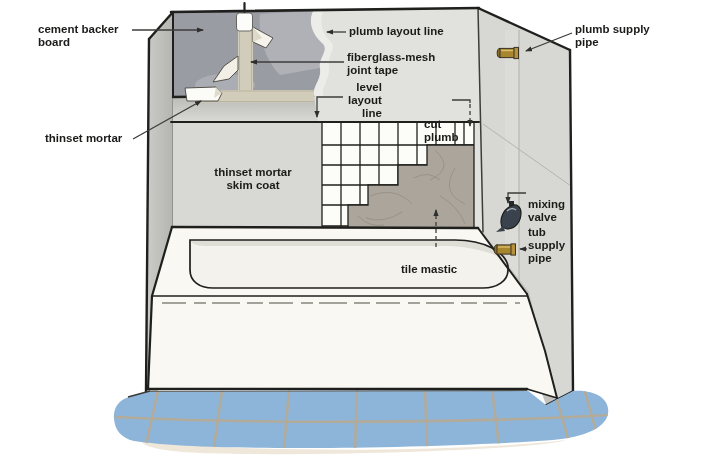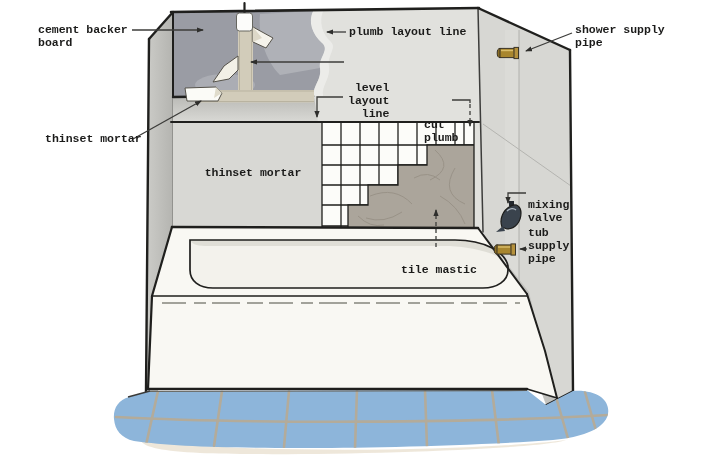--- a/index.html
+++ b/index.html
@@ -21,21 +21,21 @@
   .f-basin{fill:var(--basin,#f3f2ec);}
   .f-brass{fill:var(--pipe-brass,#a8862e);}
   .f-valve{fill:var(--valve,#3a434d);}
 
   .s-outline{stroke:var(--outline,#1f1f1d);fill:none;stroke-linecap:round;}
   .gridline{stroke:var(--outline,#1f1f1d);stroke-width:1.3;fill:none;}
   .arrow{stroke:var(--arrow,#3c3c3a);stroke-width:1.3;fill:none;}
   .grout{stroke:var(--grout,#b3ab9a);stroke-width:2.6;fill:none;stroke-linecap:round;}
 
   .label{position:absolute;font-size:11.5px;font-weight:bold;line-height:13px;
-         color:var(--label-text,#1b1b1a);white-space:nowrap;font-family:Liberation Mono, monospace;}
+         color:var(--label-text,#1b1b1a);white-space:nowrap;}
   .label.center{text-align:center;white-space:normal;}
 </style>
 </head>
 <body>
 
 <div class="stage">
 
 <svg width="720" height="460" viewBox="0 0 720 460">
   <defs>
     <marker id="ah" markerWidth="8" markerHeight="6" refX="6" refY="2.6" orient="auto" markerUnits="userSpaceOnUse">
@@ -210,49 +210,54 @@
 </div>
 
 <div class="label" style="left:45px;top:132px;">
   <div>thinset mortar</div>
 </div>
 
 <div class="label" style="left:349px;top:25px;">
   <div>plumb layout line</div>
 </div>
 
+<div class="label" style="left:347px;top:51px;">
+  <div>fiberglass-mesh</div>
+  <div>joint tape</div>
+</div>
 
 <div class="label" style="left:348px;top:81px;text-align:right;">
   <div>level</div>
   <div>layout</div>
   <div>line</div>
 </div>
 
 <div class="label" style="left:424px;top:86px;margin-top:32px;">
   <div>cut</div>
   <div>plumb</div>
 </div>
 
 <div class="label" style="left:575px;top:23px;">
-  <div>shower supply</div>
+  <div>plumb supply</div>
   <div>pipe</div>
 </div>
 
 <div class="label" style="left:528px;top:198px;">
   <div>mixing</div>
   <div>valve</div>
 </div>
 
 <div class="label" style="left:528px;top:226px;">
   <div>tub</div>
   <div>supply</div>
   <div>pipe</div>
 </div>
 
 <div class="label" style="left:393px;top:263px;margin-left:8px;">
   <div>tile mastic</div>
 </div>
 
 <div class="label center" style="left:197px;top:166px;width:112px;">
   <div>thinset mortar</div>
+  <div>skim coat</div>
 </div>
 
 </div>
 
 </body></html>

